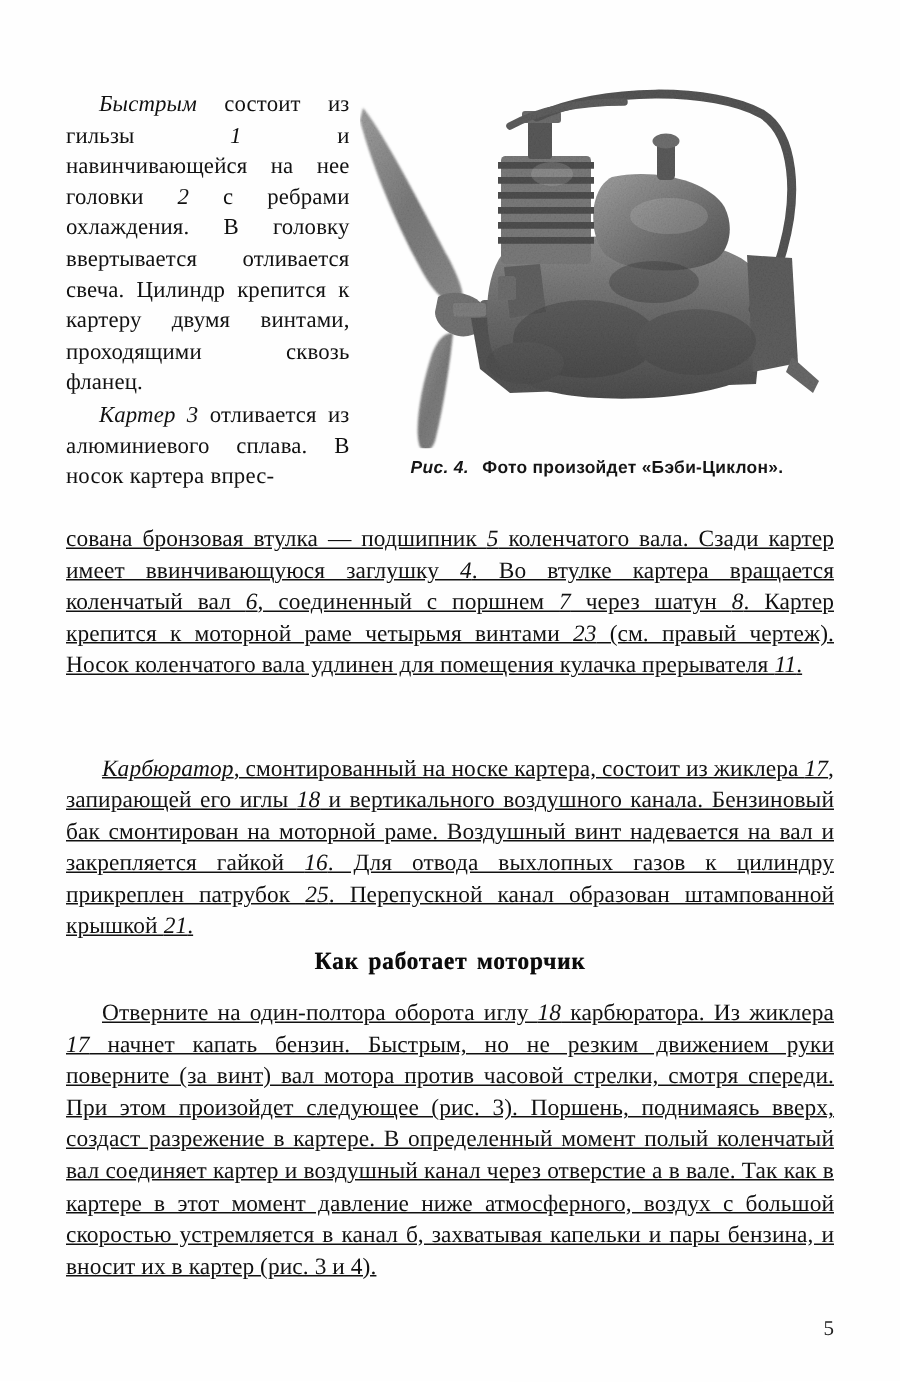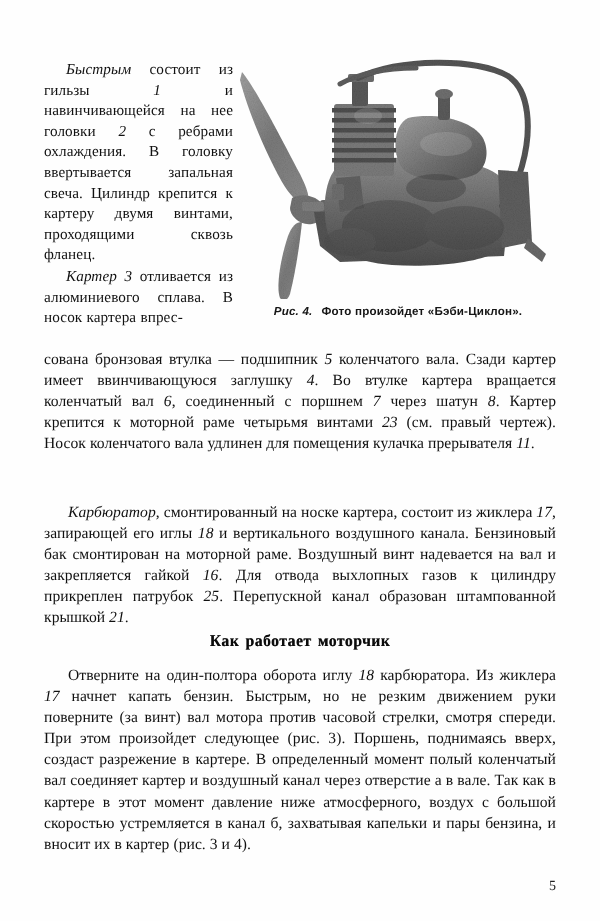--- a/index.html
+++ b/index.html
@@ -81,21 +81,21 @@
   
   .body-text {
     position: absolute;
     left: 44px;
     width: 512px;
     font-size: 15.6px;
     line-height: 21.1px;
     text-align: justify;
     letter-spacing: 0.05px;
   }
-  .body-text p { margin: 0; }
+  .body-text p { margin: 0; text-decoration: underline; }
   .body-text p.indent { text-indent: 24px; }
 
   #para-bronze { top: 349px; }
   #para-carb   { top: 502px; }
 
   .heading {
     position: absolute;
     left: 44px;
     width: 512px;
     top: 631px;
@@ -130,21 +130,21 @@
   }
 </style>
 </head>
 <body>
 
 <div class="page">
 
   <div class="top-block">
 
     <div class="col-left">
-      <p class="indent"><em class="ital">Быстрым</em><span> состоит из гильзы </span><span class="num">1</span><span> и навинчивающейся на нее головки </span><span class="num">2</span><span> с ребрами охлаждения. В головку ввертывается запальная свеча. Цилиндр крепится к картеру двумя винтами, проходящими сквозь фланец.</span></p>
+      <p class="indent"><em class="ital">Быстрым</em><span> состоит из гильзы </span><span class="num">1</span><span> и навинчивающейся на нее головки </span><span class="num">2</span><span> с ребрами охлаждения. В головку ввертывается отливается свеча. Цилиндр крепится к картеру двумя винтами, проходящими сквозь фланец.</span></p>
 
       <p class="indent"><em class="ital">Картер</em><span> </span><span class="num">3</span><span> отливается из алюминиевого сплава. В носок картера впрес-</span></p>
     </div>
 
     <div class="figure">
       <div class="photo-wrap">
         <svg width="316" height="243" viewBox="0 0 316 243" xmlns="http://www.w3.org/2000/svg" aria-hidden="true">
           <defs>
             <filter id="grain">
               <feTurbulence type="fractalNoise" baseFrequency="0.9" numOctaves="3" result="n"></feTurbulence>

